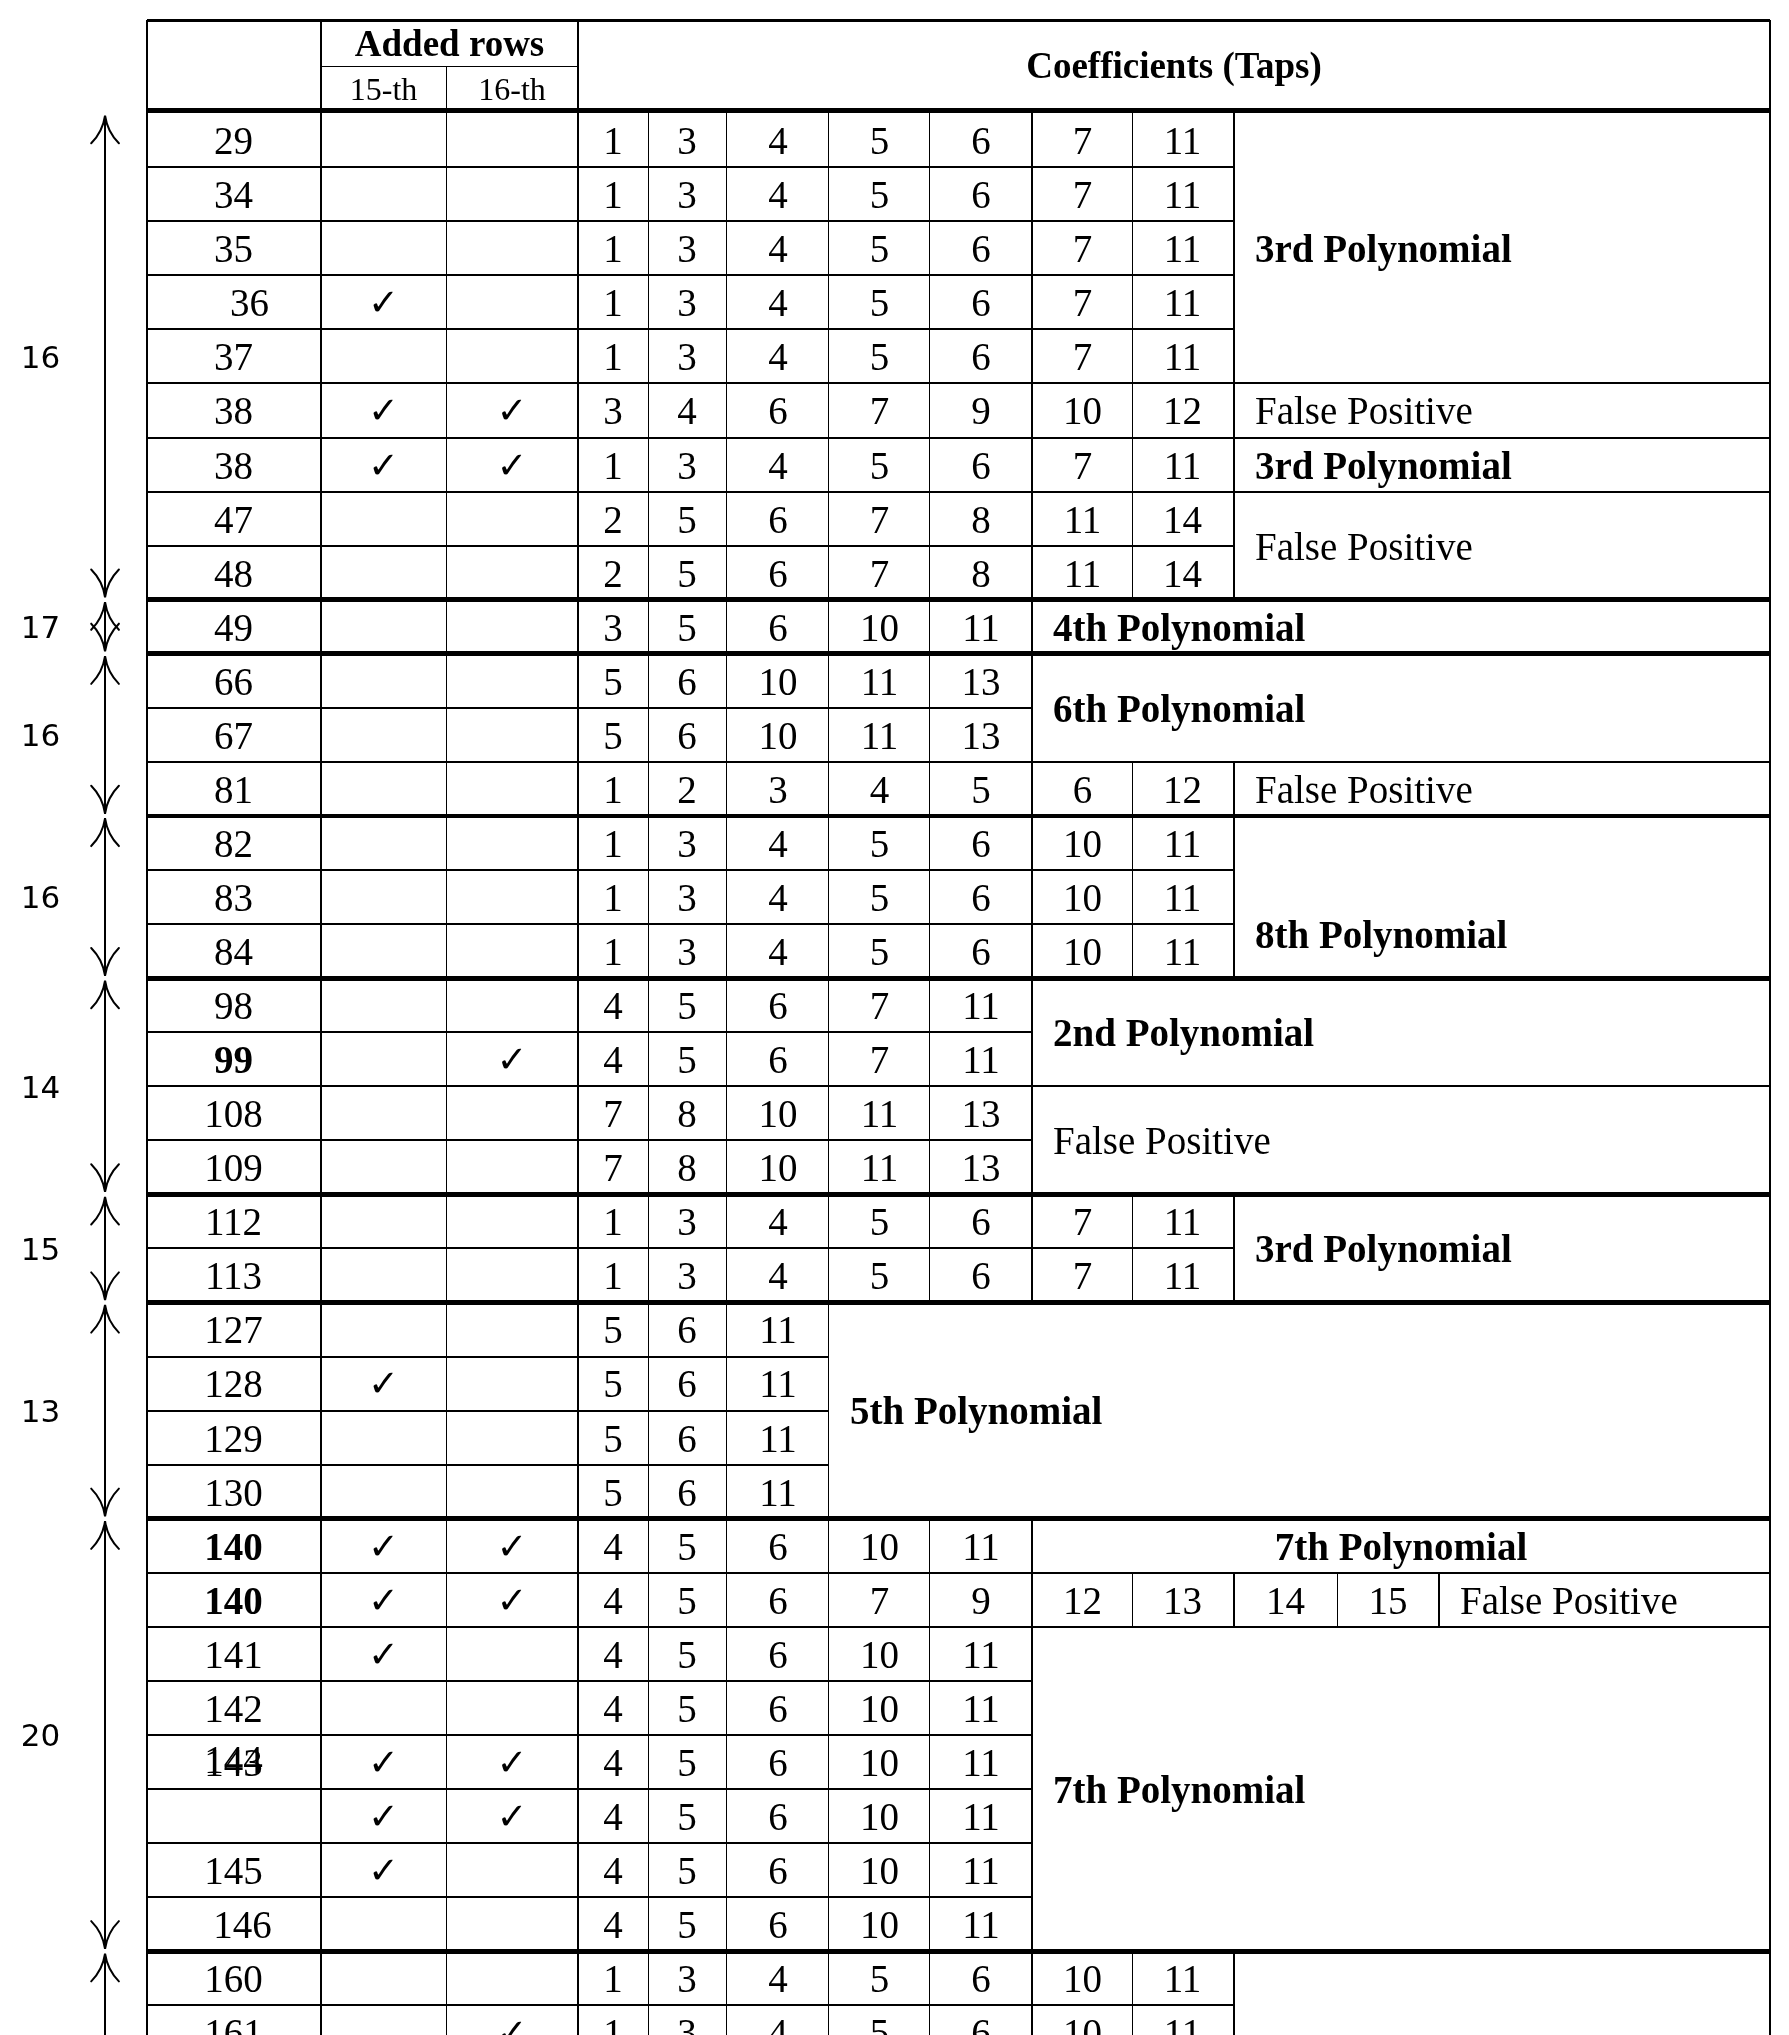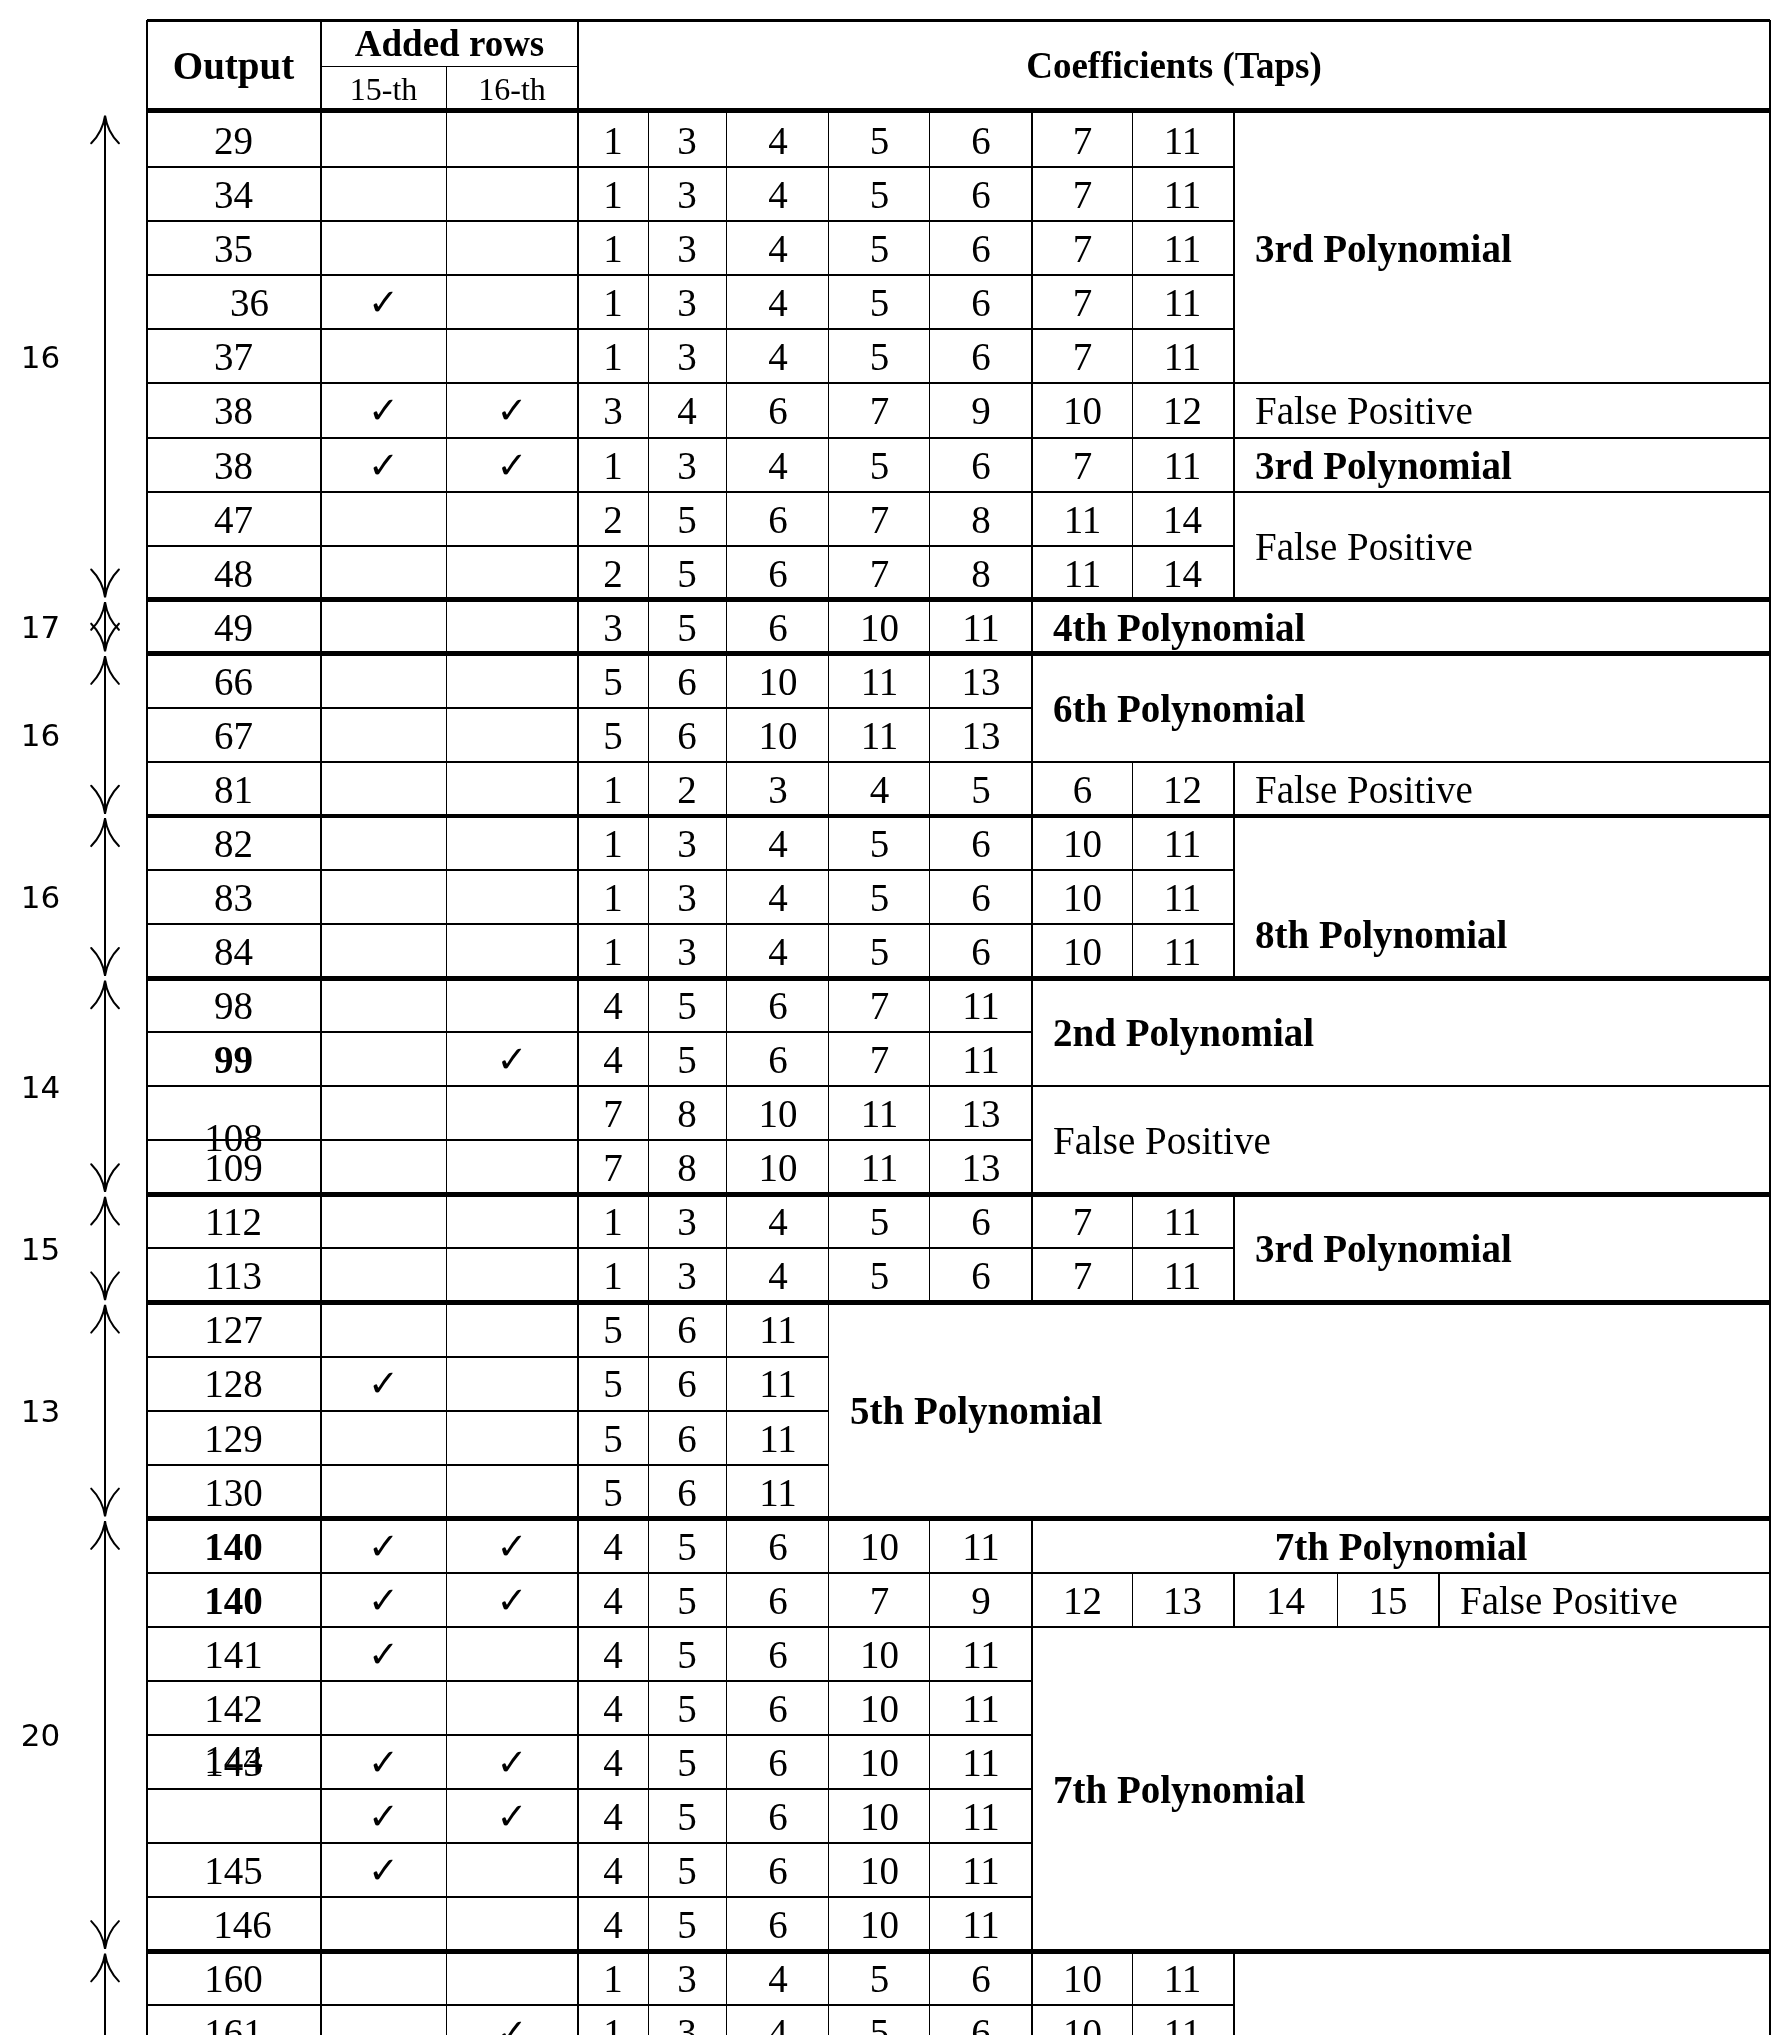--- a/index.html
+++ b/index.html
@@ -475,21 +475,21 @@
       <div class="cell " style="left: 727px; top: 978px; width: 102px; height: 54px;">6</div>
       <div class="cell " style="left: 829px; top: 978px; width: 101px; height: 54px;">7</div>
       <div class="cell " style="left: 930px; top: 978px; width: 102px; height: 54px;">11</div>
       <div class="cell " style="left: 147px; top: 1032px; width: 173px; height: 54px; font-weight: bold;">99</div>
       <div class="cell check" style="left: 446px; top: 1032px; width: 132px; height: 54px;">✓</div>
       <div class="cell " style="left: 578px; top: 1032px; width: 70px; height: 54px;">4</div>
       <div class="cell " style="left: 648px; top: 1032px; width: 78px; height: 54px;">5</div>
       <div class="cell " style="left: 727px; top: 1032px; width: 102px; height: 54px;">6</div>
       <div class="cell " style="left: 829px; top: 1032px; width: 101px; height: 54px;">7</div>
       <div class="cell " style="left: 930px; top: 1032px; width: 102px; height: 54px;">11</div>
-      <div class="cell " style="left: 147px; top: 1086px; width: 173px; height: 54px; margin-top: 24px;">108</div>
+      <div class="cell " style="left: 147px; top: 1086px; width: 173px; height: 54px;">108</div>
       <div class="cell " style="left: 578px; top: 1086px; width: 70px; height: 54px;">7</div>
       <div class="cell " style="left: 648px; top: 1086px; width: 78px; height: 54px;">8</div>
       <div class="cell " style="left: 727px; top: 1086px; width: 102px; height: 54px;">10</div>
       <div class="cell " style="left: 829px; top: 1086px; width: 101px; height: 54px;">11</div>
       <div class="cell " style="left: 930px; top: 1086px; width: 102px; height: 54px;">13</div>
       <div class="cell " style="left: 147px; top: 1140px; width: 173px; height: 54px;">109</div>
       <div class="cell " style="left: 578px; top: 1140px; width: 70px; height: 54px;">7</div>
       <div class="cell " style="left: 648px; top: 1140px; width: 78px; height: 54px;">8</div>
       <div class="cell " style="left: 727px; top: 1140px; width: 102px; height: 54px;">10</div>
       <div class="cell " style="left: 829px; top: 1140px; width: 101px; height: 54px;">11</div>
@@ -626,19 +626,18 @@
       <div class="grp" style="top: 602px; height: 49px;">17</div>
       <div class="grp" style="top: 656px; height: 157px;">16</div>
       <div class="grp" style="top: 818px; height: 157px;">16</div>
       <div class="grp" style="top: 981px; height: 211px;">14</div>
       <div class="grp" style="top: 1197px; height: 103px;">15</div>
       <div class="grp" style="top: 1305px; height: 211px;">13</div>
       <div class="grp" style="top: 1521px; height: 428px;">20</div>
       <div class="grp" style="top: 1954px; height: 319px;">16</div>
     </div>
 
-  <div class="cell hdr" style="left:147px;top:20.4px;width:173px;height:90px;font-size:39px;">Output</div>
   <div class="cell hdr" style="left:321px;top:20.4px;width:257px;height:46px;">Added rows</div>
   <div class="cell sub" style="left:321px;top:67px;width:125px;height:43px;">15-th</div>
   <div class="cell sub" style="left:446px;top:67px;width:132px;height:43px;">16-th</div>
   <div class="cell hdr" style="left:578px;top:20.4px;width:1192px;height:90px;">Coefficients (Taps)</div>
 </div>
 
 
 </body></html>

